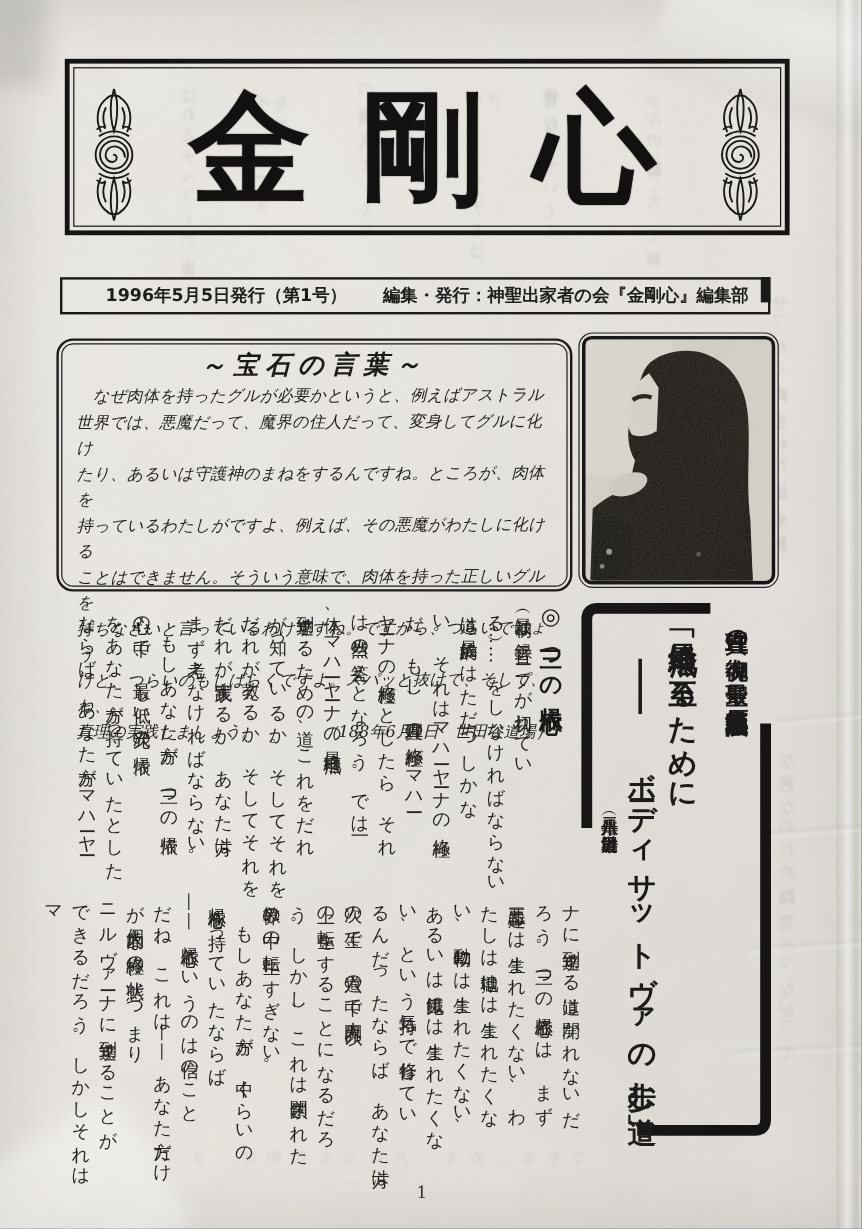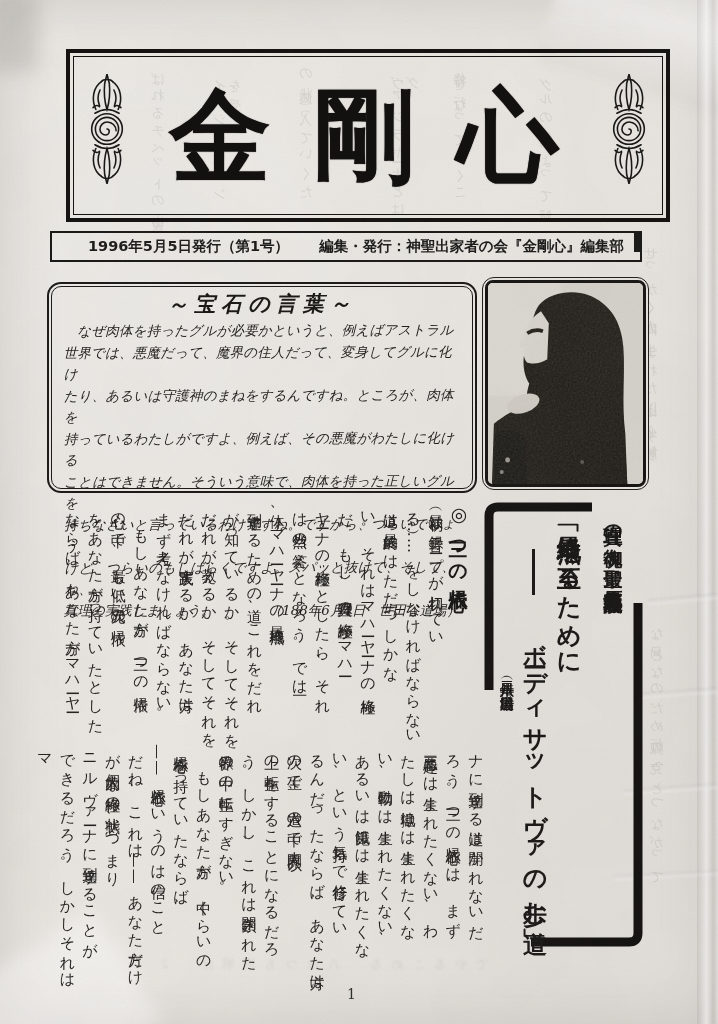--- a/index.html
+++ b/index.html
@@ -22,21 +22,21 @@
     transform:scaleX(-1);
     font-family:"DejaVu Serif","Liberation Serif",serif;
     font-size:13px;letter-spacing:3px;line-height:15px;white-space:pre-line;
   }
   .ghost-row{
     position:absolute;pointer-events:none;color:#6e6c68;opacity:.13;filter:blur(.8px);
     transform:scaleX(-1);font-size:12px;letter-spacing:9px;white-space:nowrap;
   }
   
   .masthead{
-    position:absolute;left:66px;top:49px;width:604px;height:173px;
+    position:absolute;left:54px;top:49px;width:604px;height:147px;
     border:4px solid #0e0d0c;background:transparent;box-sizing:border-box;
   }
   .masthead-inner{
     position:absolute;left:3px;top:3px;right:3px;bottom:3px;
     border:1.6px solid #0e0d0c;display:flex;align-items:center;justify-content:center;
   }
   .masthead-title{
     font-weight:700;font-size:101px;line-height:1;
     letter-spacing:43px;margin-right:-43px;transform:translateX(-4px);
     color:#121110;text-shadow:0 0 1px #121110;

